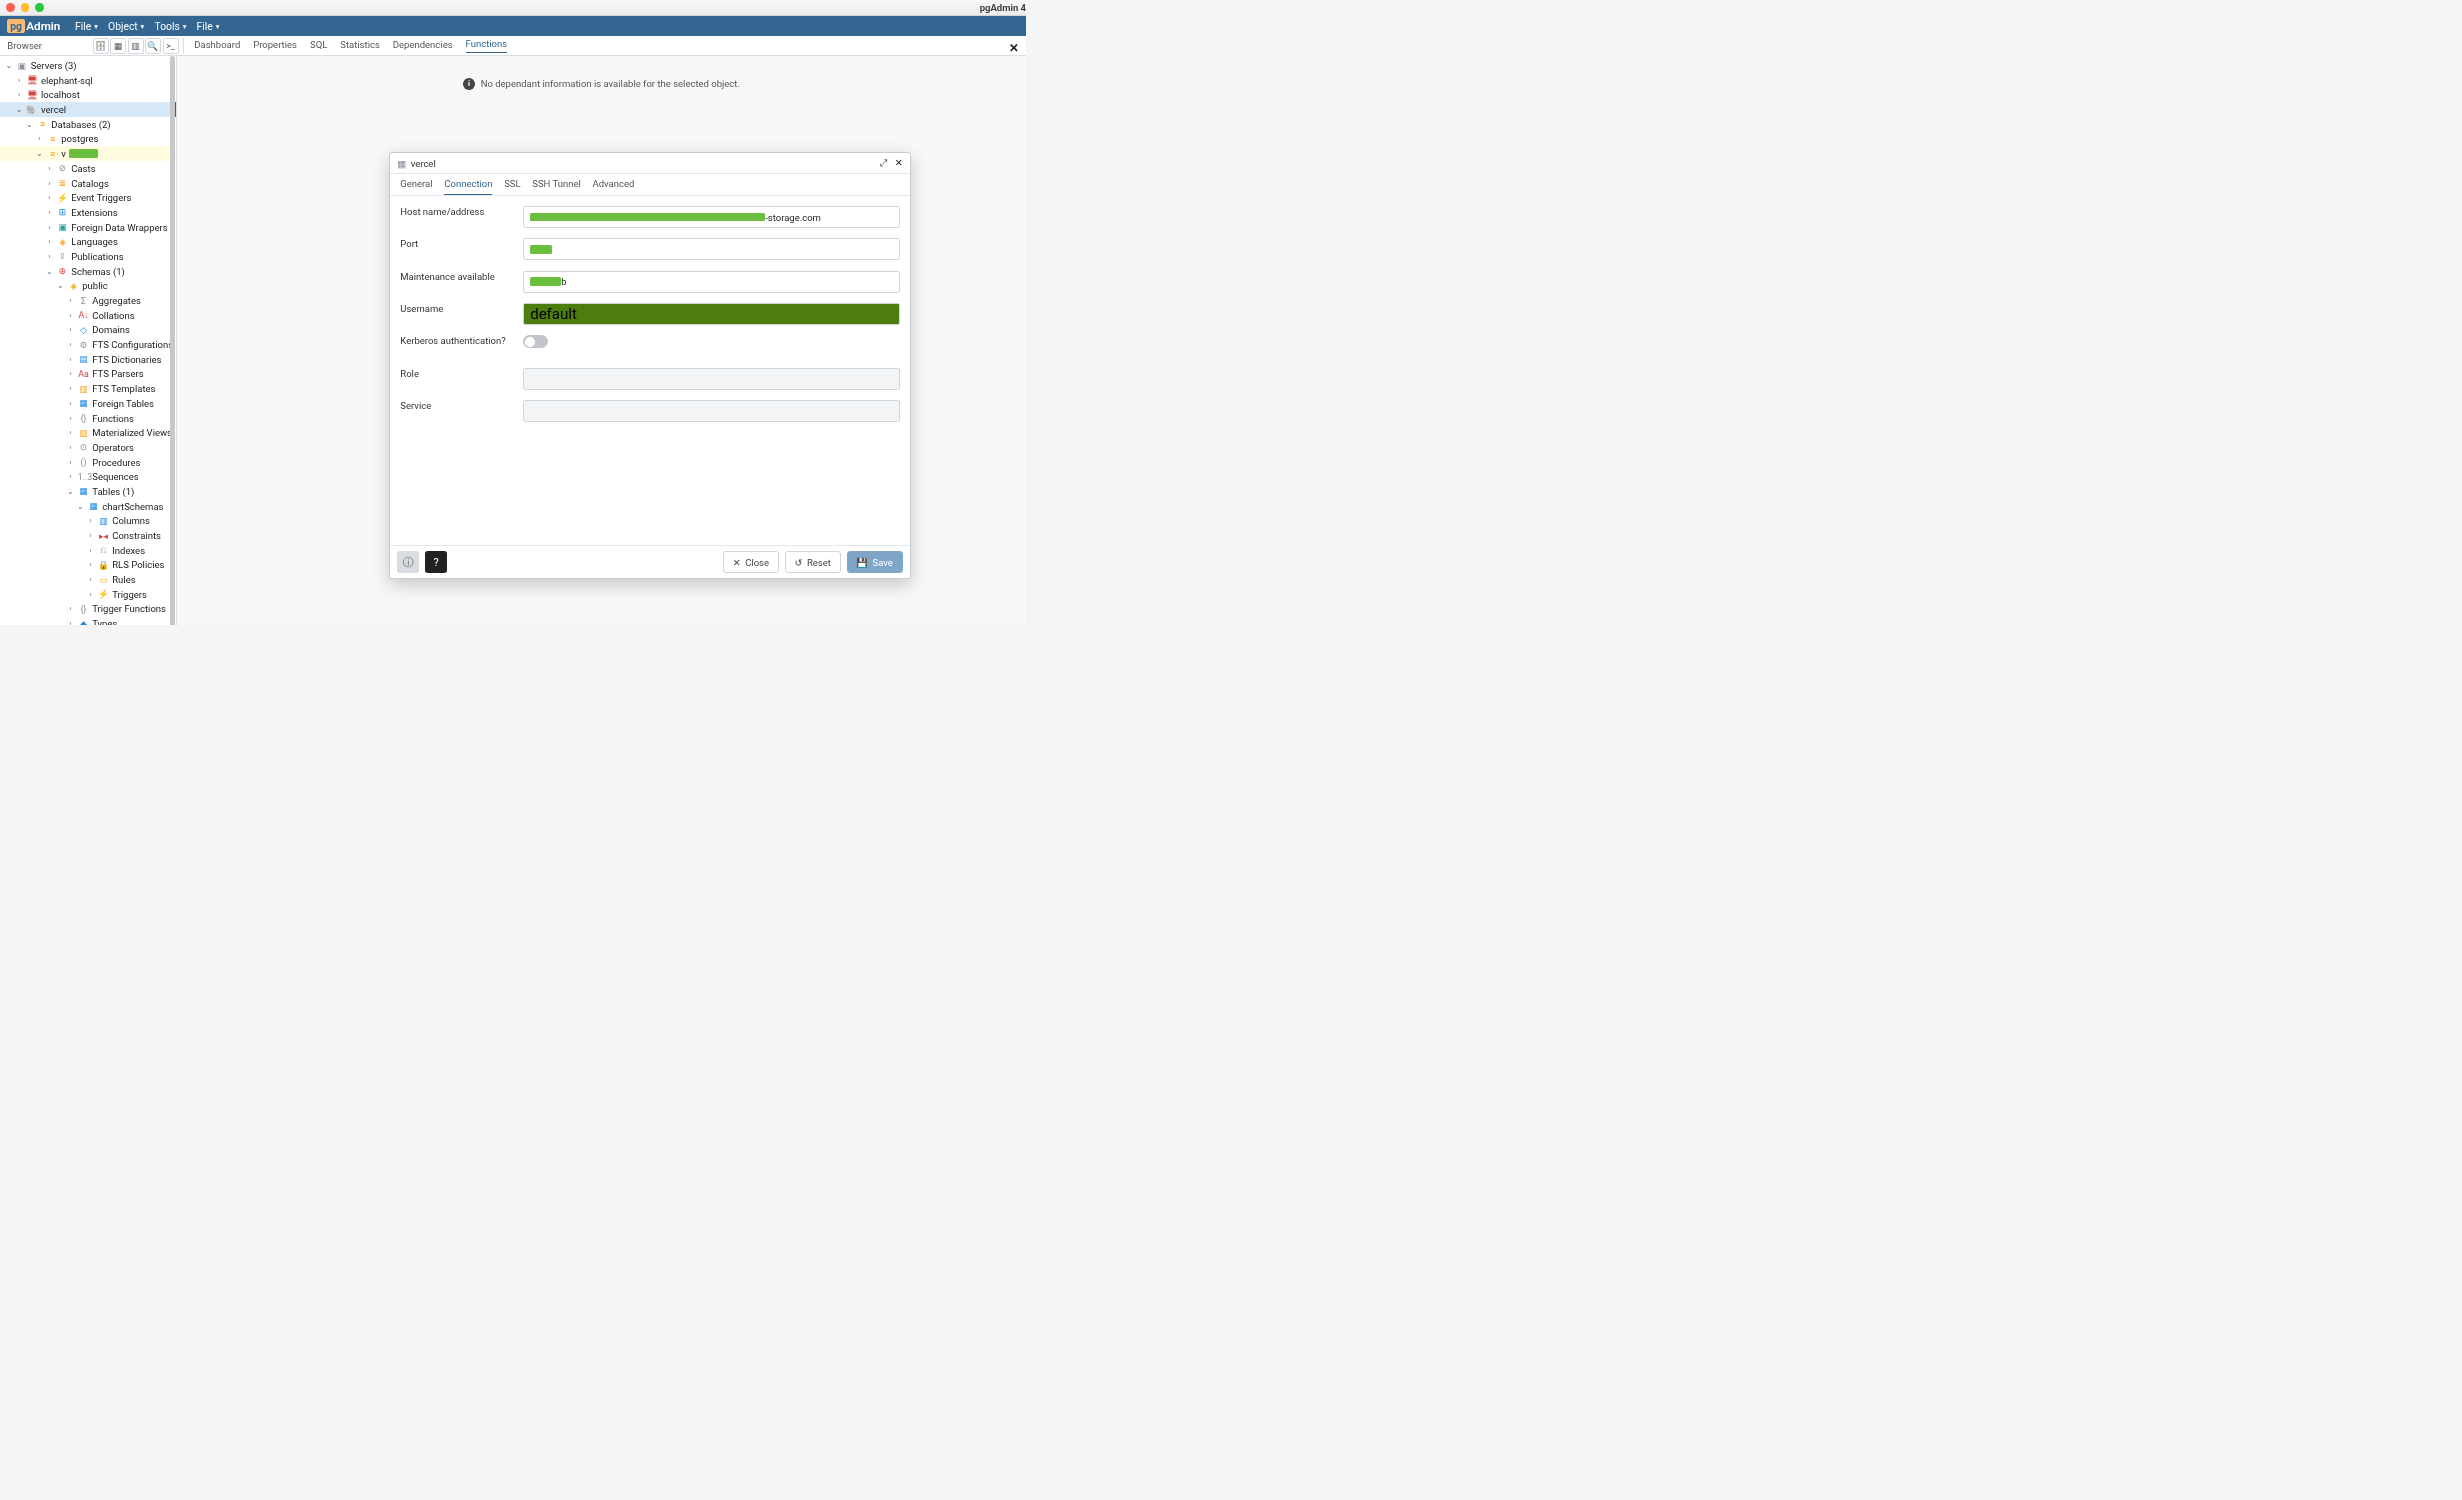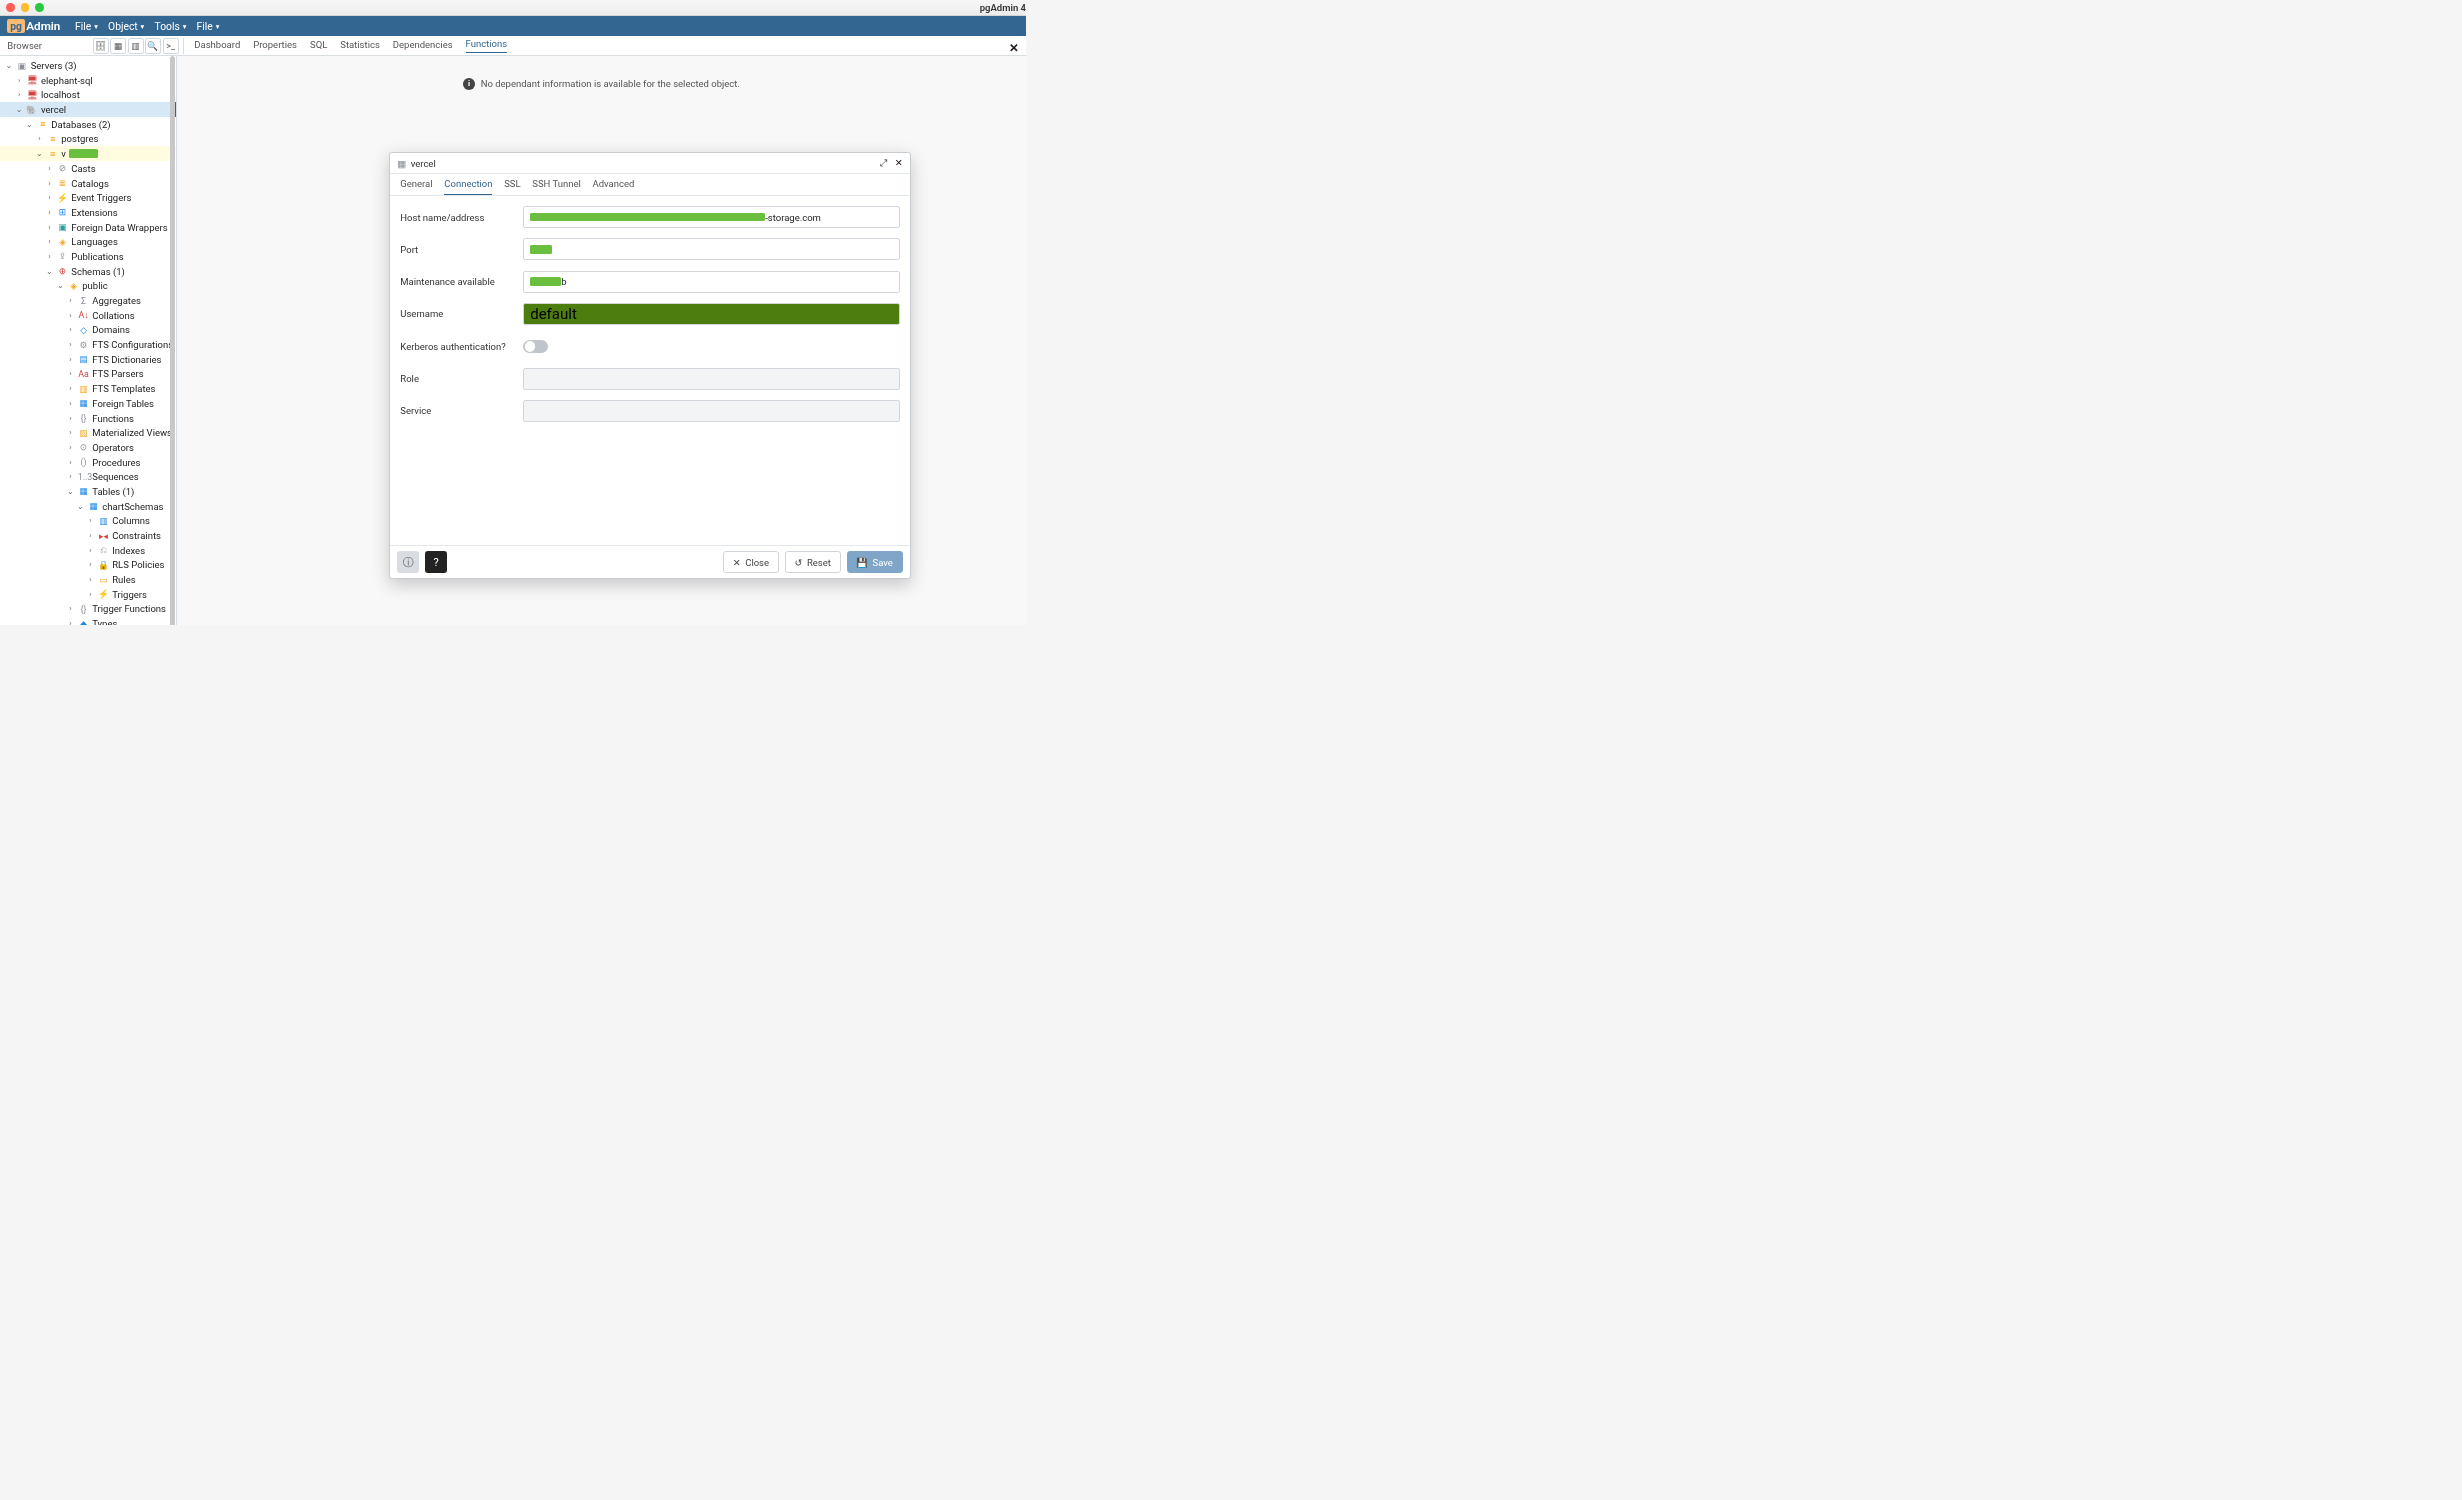--- a/index.html
+++ b/index.html
@@ -57,21 +57,21 @@
 
 .dialog { position:absolute; left:212px; top:96px; width:522px; background:#fff; border:0.7px solid #c6ccd2; border-radius:2.9px; box-shadow:0 5.9px 17.6px rgba(0,0,0,.2); overflow:hidden; }
 .dialog-head { height:21px; display:flex; align-items:center; justify-content:space-between; padding:0 7.3px; border-bottom:0.7px solid #e3e7eb; }
 .dialog-head-left { display:flex; align-items:center; gap:4.4px; font-size:9.5px; color:#333; }
 .dialog-head-right { display:flex; gap:7.3px; font-size:9.5px; }
 .dialog-head-right span { cursor:pointer; }
 .dialog-tabs { display:flex; gap:11.7px; padding:4.4px 10.3px 0 10.3px; border-bottom:0.7px solid #e3e7eb; font-size:9.5px; }
 .dialog-tab { padding-bottom:4.4px; color:#555; cursor:pointer; }
 .dialog-tab.active { color:#326690; border-bottom:1.5px solid #326690; }
 .dialog-body { padding:10.3px 10.3px 2.9px 10.3px; }
-.form-row { display:flex; align-items:center; margin-bottom:10.3px; min-height:22px; }
+.form-row { display:flex; margin-bottom:10.3px; min-height:22px; }
 .form-label { width:123px; color:#333; font-size:9.5px; }
 .form-input { flex:1; }
 .form-input input[type=text] { width:100%; height:22px; padding:0 5.9px; border:0.7px solid #cfd5db; border-radius:2.2px; font-size:15px; background:#4d7c0f; }
 .redact { display:inline-block; background:#6bbf3e; height:8.8px; border-radius:1.5px; vertical-align:middle; }
 .input-box { flex:1; height:22px; border:0.7px solid #cfd5db; border-radius:2.2px; display:flex; align-items:center; padding:0 5.9px; background:#fff; position:relative; }
 .input-box.disabled { background:#f3f4f6; }
 .toggle { width:25px; height:13px; background:#bfc5cb; border-radius:6.6px; position:relative; }
 .toggle .knob { width:10.3px; height:10.3px; background:#fff; border-radius:50%; position:absolute; top:1.5px; left:1.5px; }
 .dialog-foot { height:33px; border-top:0.7px solid #e3e7eb; display:flex; align-items:center; justify-content:space-between; padding:0 7.3px; }
 .foot-left { display:flex; gap:5.9px; }

